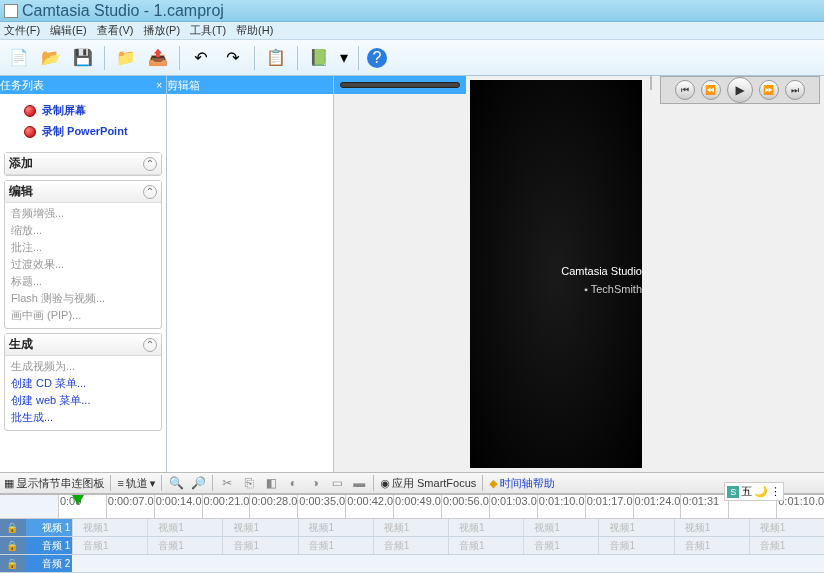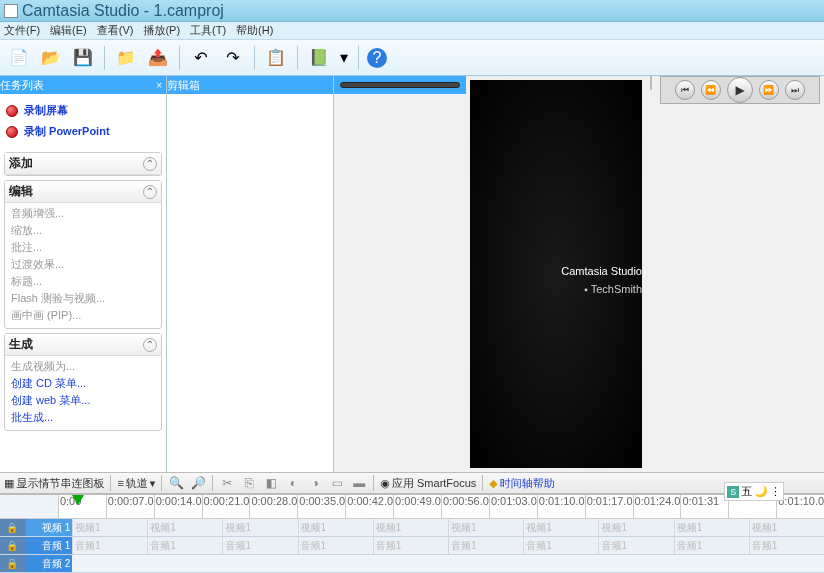--- a/index.html
+++ b/index.html
@@ -9,21 +9,21 @@
 .titlebar .title { color: #2a5a7a; font-size: 16px; }
 .menubar { height: 18px; background: #def1fb; display: flex; align-items: center; padding: 0 4px; gap: 10px; border-bottom: 1px solid #c0d8e8; }
 .menubar span { color: #333; cursor: default; }
 .toolbar { height: 36px; background: linear-gradient(#f6fbfe, #e4f2fb); border-bottom: 1px solid #a8c8e0; display: flex; align-items: center; padding: 0 6px; gap: 6px; }
 .tbtn { width: 26px; height: 26px; border: 1px solid transparent; border-radius: 3px; display: flex; align-items: center; justify-content: center; font-size: 16px; }
 .tsep { width: 1px; height: 24px; background: #b0c8d8; margin: 0 2px; }
 .main { display: flex; height: 396px; }
 .taskpane { width: 167px; background: #fff; border-right: 1px solid #b0c8d8; display:flex; flex-direction:column;}
 .panehdr { height: 18px; background: #3daafd; color: #fff; line-height: 18px; position:relative; font-size:11px;}
 .panehdr .close { position:absolute; right:4px; top:1px; color:#fff; font-size:10px;}
-.recbtns { padding: 6px 2px; }
+.recbtns { padding: 6px 20px; }
 .recbtn { display: flex; align-items: center; gap: 6px; padding: 3px 4px; color: #1a3fd6; font-weight: bold; font-size: 12px; }
 .recbtn .dot { width: 12px; height: 12px; border-radius: 50%; background: radial-gradient(circle at 30% 30%, #ff8080, #c00000); border:1px solid #900;}
 .section { border: 1px solid #ccc; border-radius: 3px; margin: 4px 4px; background: #fff; }
 .secthdr { display: flex; align-items: center; justify-content: space-between; padding: 2px 4px; background: linear-gradient(#fff,#eee); border-bottom: 1px solid #ddd; }
 .secthdr b { font-size: 12px; color:#222;}
 .chev { font-size: 10px; color: #666; border:1px solid #aaa; border-radius:50%; width:14px; height:14px; text-align:center; line-height:12px;}
 .seclist { padding: 2px 6px 4px; }
 .seclist div { color: #1a3fd6; padding: 1px 0; font-size:11px;}
 .seclist div.dis { color: #999; }
 .center { display:flex; flex-direction:column; flex:0 0 167px; border-right:1px solid #b0c8d8;}
@@ -48,21 +48,21 @@
 .ruler .lockcol{ width:26px; background:#eef4fa;}
 .ruler .labelcol{ width:46px; background:#eef4fa;}
 .ruler .ticks{ flex:1; position:relative; display:flex; font-size:9px; color:#666;}
 .ruler .tick{ flex:1; border-left:1px solid #ccc; padding-left:1px; white-space:nowrap; overflow:hidden;}
 .playhead{ position:absolute; left:72px; top:0; width:0; height:0; border-left:6px solid transparent; border-right:6px solid transparent; border-top:10px solid #0a0;}
 .track { height:18px; display:flex; border-bottom:1px solid #c8d4e0;}
 .track .lockcol{ width:26px; background:#5b87b8; display:flex; align-items:center; justify-content:center; color:#fff; font-size:10px;}
 .track .labelcol{ width:46px; background:#4d9fe8; color:#fff; display:flex; align-items:center; padding-left:16px; font-size:10px;}
 .track.audio .labelcol{ background:#3a8de0;}
 .track .content{ flex:1; background:#eaf0f6; display:flex;}
-.track .clip{ flex:1; border-left:1px solid #d0d8e0; color:#bbb; font-size:10px; padding:2px 2px; overflow:hidden; white-space:nowrap;}
+.track .clip{ flex:1; border-left:1px solid #d0d8e0; color:#bbb; font-size:10px; padding:2px 10px; overflow:hidden; white-space:nowrap;}
 .ime { position:absolute; right:40px; bottom:72px; display:flex; align-items:center; gap:2px; background:#fff; border:1px solid #ccc; padding:1px 2px; font-size:10px;}
 .ime .sq{ width:12px; height:12px; background:#4a9; color:#fff; display:flex; align-items:center; justify-content:center; font-size:9px;}
 </style>
 </head>
 <body>
 
 <div class="titlebar">
   <span class="icon"></span>
   <span class="title">Camtasia Studio - 1.camproj</span>
 </div>

